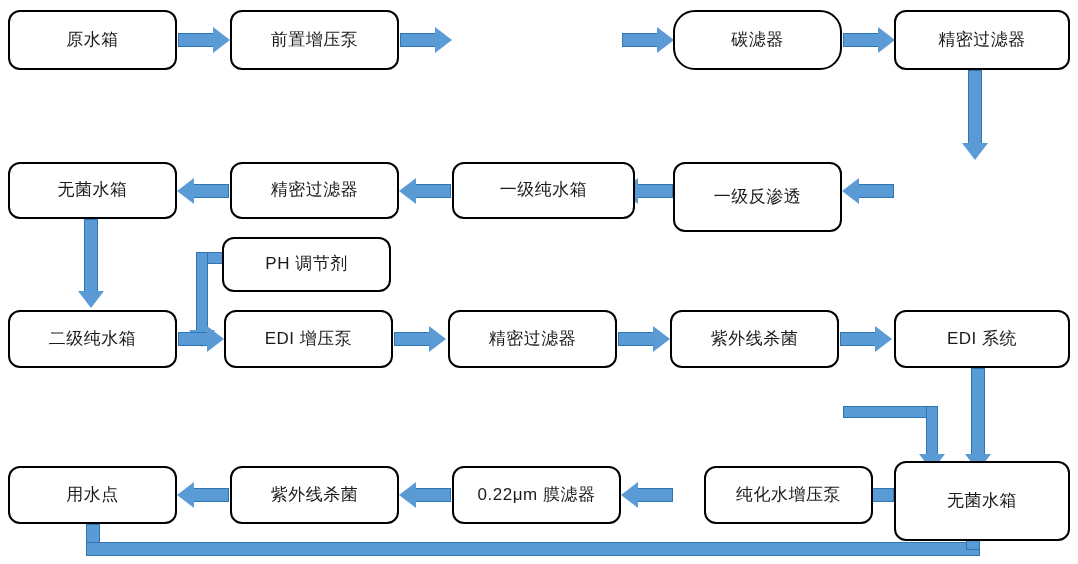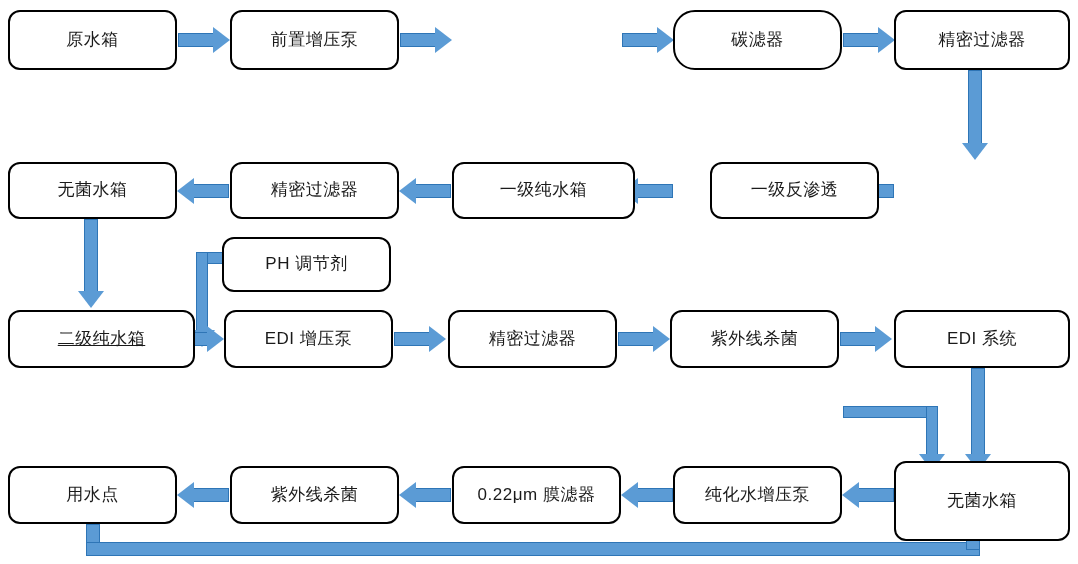--- a/index.html
+++ b/index.html
@@ -96,21 +96,21 @@
   </div>
 
   <div class="conn">
     <div class="shaft" style="left:968px; top:70px; width:14px; height:75px;"></div>
     <div class="head head-down" style="left:962px; top:143px;"></div>
   </div>
 
   <div class="node" style="left:8px; top:162px; width:169px; height:57px;">无菌水箱</div>
   <div class="node" style="left:230px; top:162px; width:169px; height:57px;">精密过滤器</div>
   <div class="node" style="left:452px; top:162px; width:183px; height:57px;">一级纯水箱</div>
-  <div class="node" style="left:673px; top:162px; width:169px; height:57px;margin-left:37px;">一级反渗透</div>
+  <div class="node" style="left:673px; top:162px; width:169px; height:70px;">一级反渗透</div>
 
   <div class="conn">
     <div class="shaft" style="left:858px; top:184px; width:36px; height:14px;"></div>
     <div class="head head-left" style="left:842px; top:178px;"></div>
   </div>
   <div class="conn">
     <div class="shaft" style="left:637px; top:184px; width:36px; height:14px;"></div>
     <div class="head head-left" style="left:621px; top:178px;"></div>
   </div>
   <div class="conn">
@@ -128,21 +128,21 @@
   </div>
 
   <div class="node" style="left:222px; top:237px; width:169px; height:55px;">PH 调节剂</div>
 
   <div class="conn">
     <div class="shaft" style="left:196px; top:252px; width:28px; height:12px;"></div>
     <div class="shaft" style="left:196px; top:252px; width:12px; height:82px;"></div>
     <div class="head head-down" style="left:189px; top:330px;"></div>
   </div>
 
-  <div class="node" style="left:8px; top:310px; width:187px; height:58px;text-decoration:underline;">二级纯水箱</div>
+  <div class="node" style="left:8px; top:310px; width:169px; height:58px;">二级纯水箱</div>
   <div class="node" style="left:224px; top:310px; width:169px; height:58px;">EDI 增压泵</div>
   <div class="node" style="left:448px; top:310px; width:169px; height:58px;">精密过滤器</div>
   <div class="node" style="left:670px; top:310px; width:169px; height:58px;">紫外线杀菌</div>
   <div class="node" style="left:894px; top:310px; width:176px; height:58px;">EDI 系统</div>
 
   <div class="conn">
     <div class="shaft" style="left:178px; top:332px; width:30px; height:14px;"></div>
     <div class="head head-right" style="left:207px; top:326px;"></div>
   </div>
   <div class="conn">
@@ -166,21 +166,21 @@
 
   <div class="conn">
     <div class="shaft" style="left:843px; top:406px; width:95px; height:12px;"></div>
     <div class="shaft" style="left:926px; top:406px; width:12px; height:50px;"></div>
     <div class="head head-down" style="left:919px; top:454px;"></div>
   </div>
 
   <div class="node" style="left:8px; top:466px; width:169px; height:58px;">用水点</div>
   <div class="node" style="left:230px; top:466px; width:169px; height:58px;">紫外线杀菌</div>
   <div class="node" style="left:452px; top:466px; width:169px; height:58px;">0.22μm 膜滤器</div>
-  <div class="node" style="left:673px; top:466px; width:169px; height:58px;">纯化水增压泵</div>
+  <div class="node" style="left:704px; top:466px; width:169px; height:58px;">纯化水增压泵</div>
   <div class="node" style="left:894px; top:461px; width:176px; height:80px;">无菌水箱</div>
 
   <div class="conn">
     <div class="shaft" style="left:858px; top:488px; width:36px; height:14px;"></div>
     <div class="head head-left" style="left:842px; top:482px;"></div>
   </div>
   <div class="conn">
     <div class="shaft" style="left:637px; top:488px; width:36px; height:14px;"></div>
     <div class="head head-left" style="left:621px; top:482px;"></div>
   </div>

